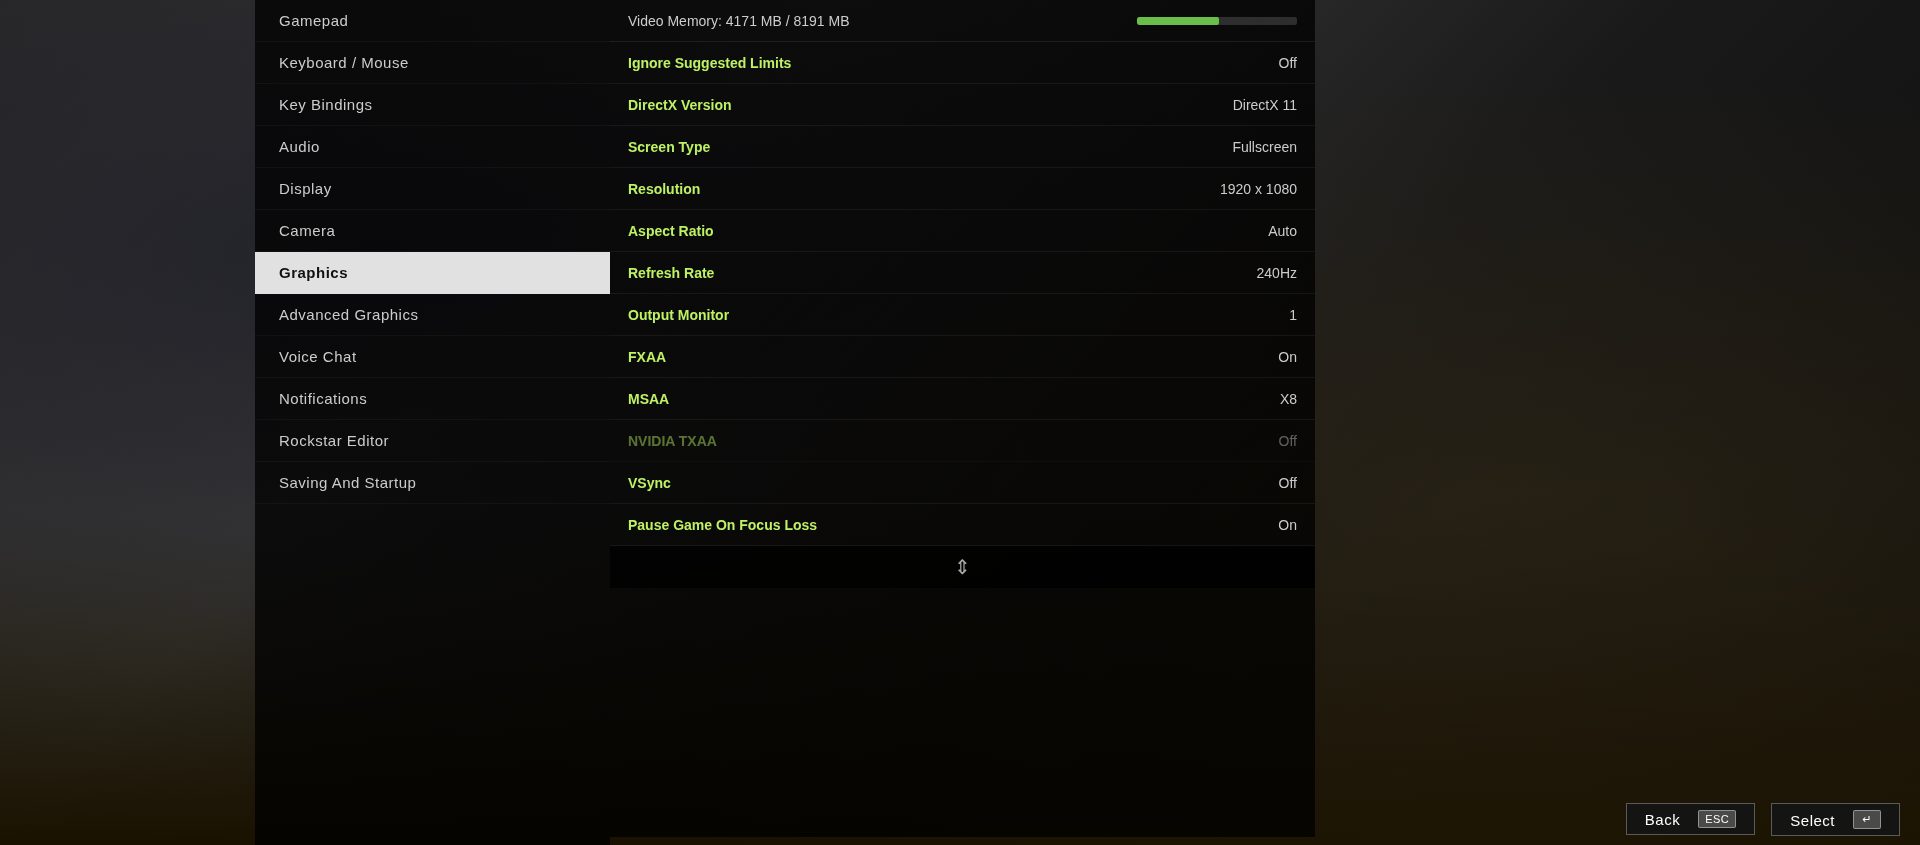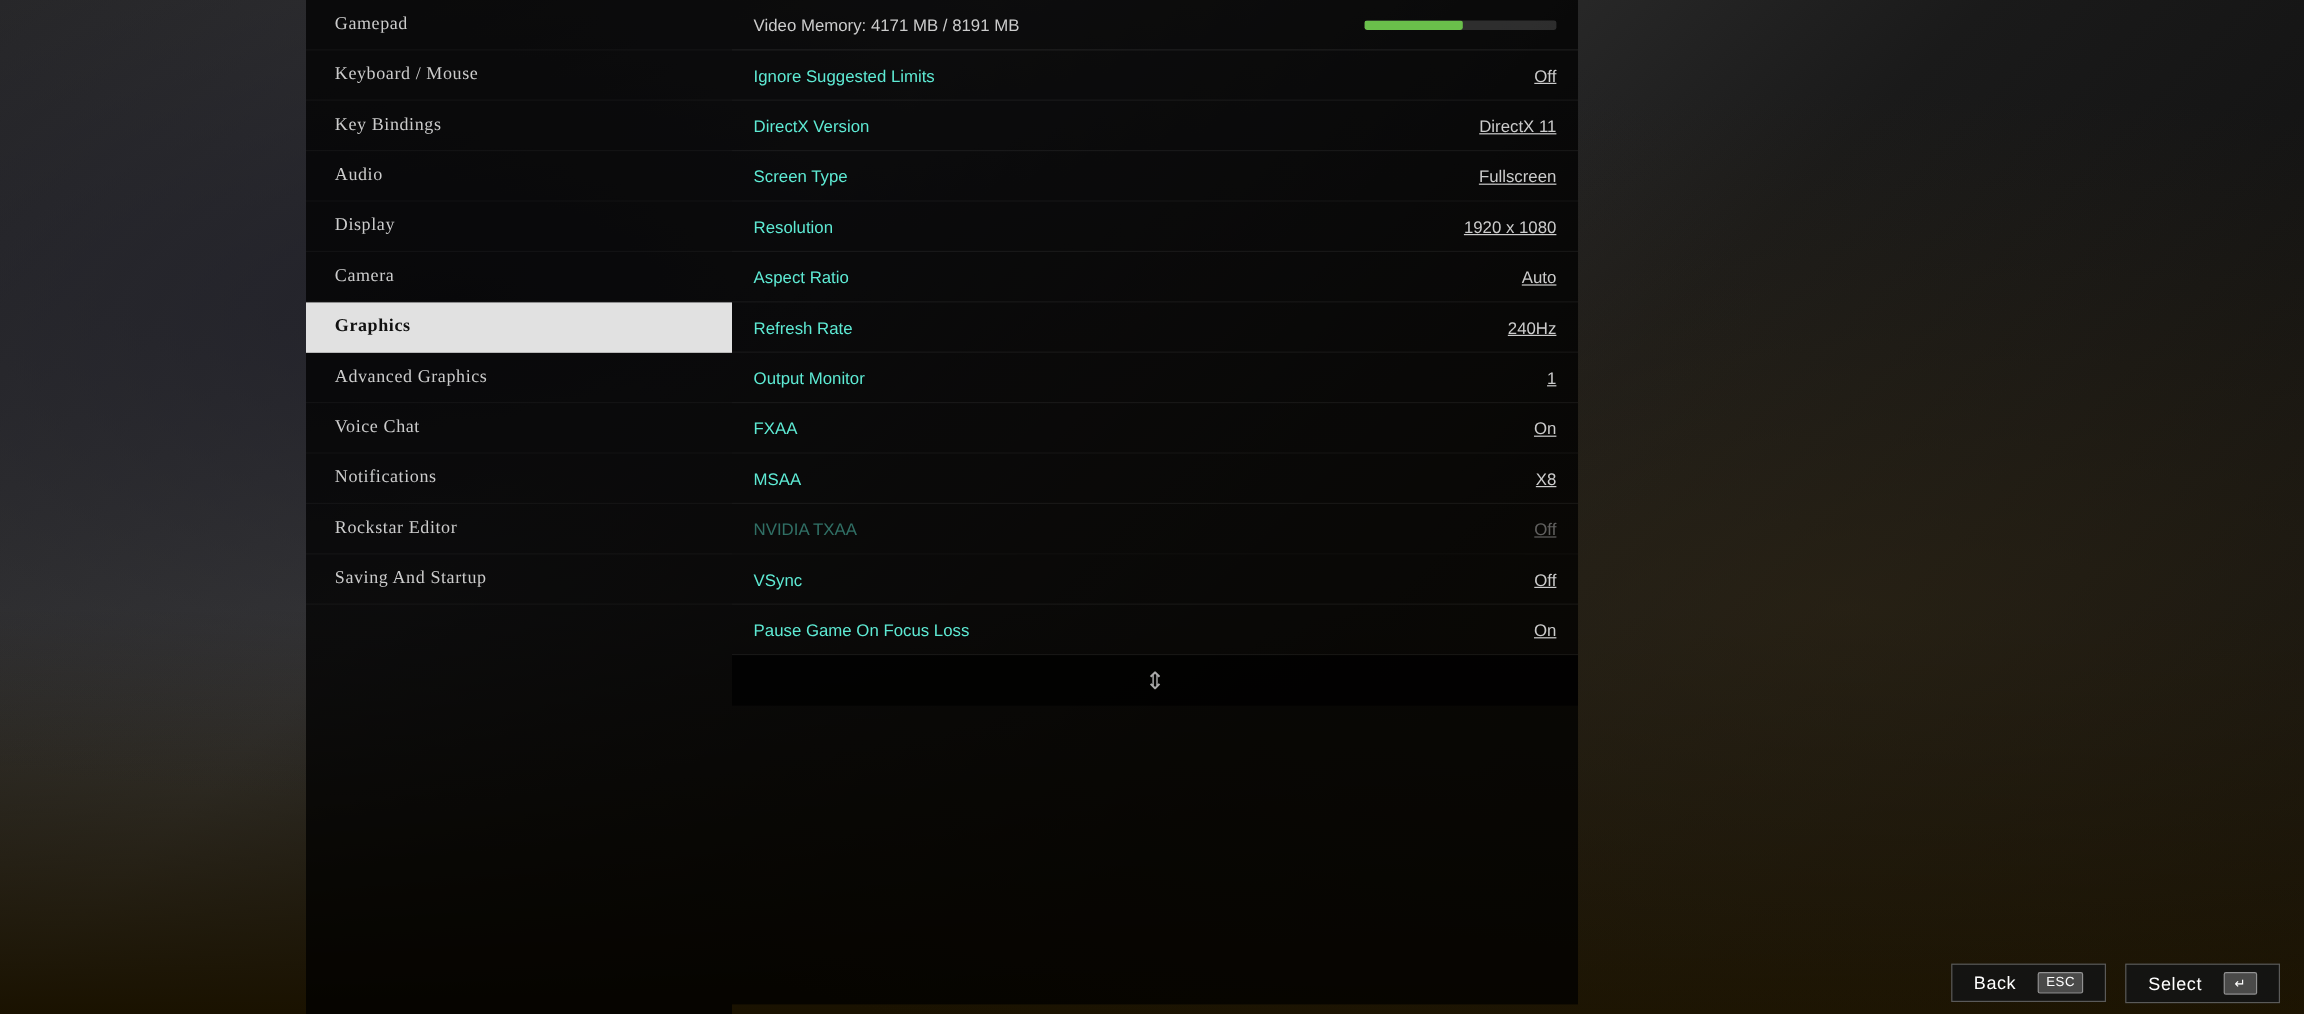--- a/index.html
+++ b/index.html
@@ -56,21 +56,20 @@
       display: flex;
       align-items: center;
       padding: 0 24px;
       height: 42px;
       color: #cccccc;
       font-size: 15px;
       font-weight: 400;
       letter-spacing: 0.5px;
       cursor: pointer;
       border-bottom: 1px solid rgba(255,255,255,0.04);
-      font-family: Liberation Serif, serif;
     }
 
     .nav-item.active {
       background: rgba(255,255,255,0.88);
       color: #111;
       font-weight: 600;
     }
 
     
     .content-panel {
@@ -118,30 +117,30 @@
       padding: 0 18px;
       height: 42px;
       border-bottom: 1px solid rgba(255,255,255,0.06);
     }
 
     .setting-row.disabled {
       opacity: 0.45;
     }
 
     .setting-label {
-      color: #5eead4;
+      color: #bef264;
       font-size: 14px;
       flex: 1;
+      font-weight: bold;
     }
 
     .setting-value {
       color: #cccccc;
       font-size: 14px;
       text-align: right;
-      text-decoration: underline;
     }
 
     
     .scroll-arrows {
       display: flex;
       align-items: center;
       justify-content: center;
       height: 42px;
       background: rgba(0,0,0,0.75);
       position: absolute;

